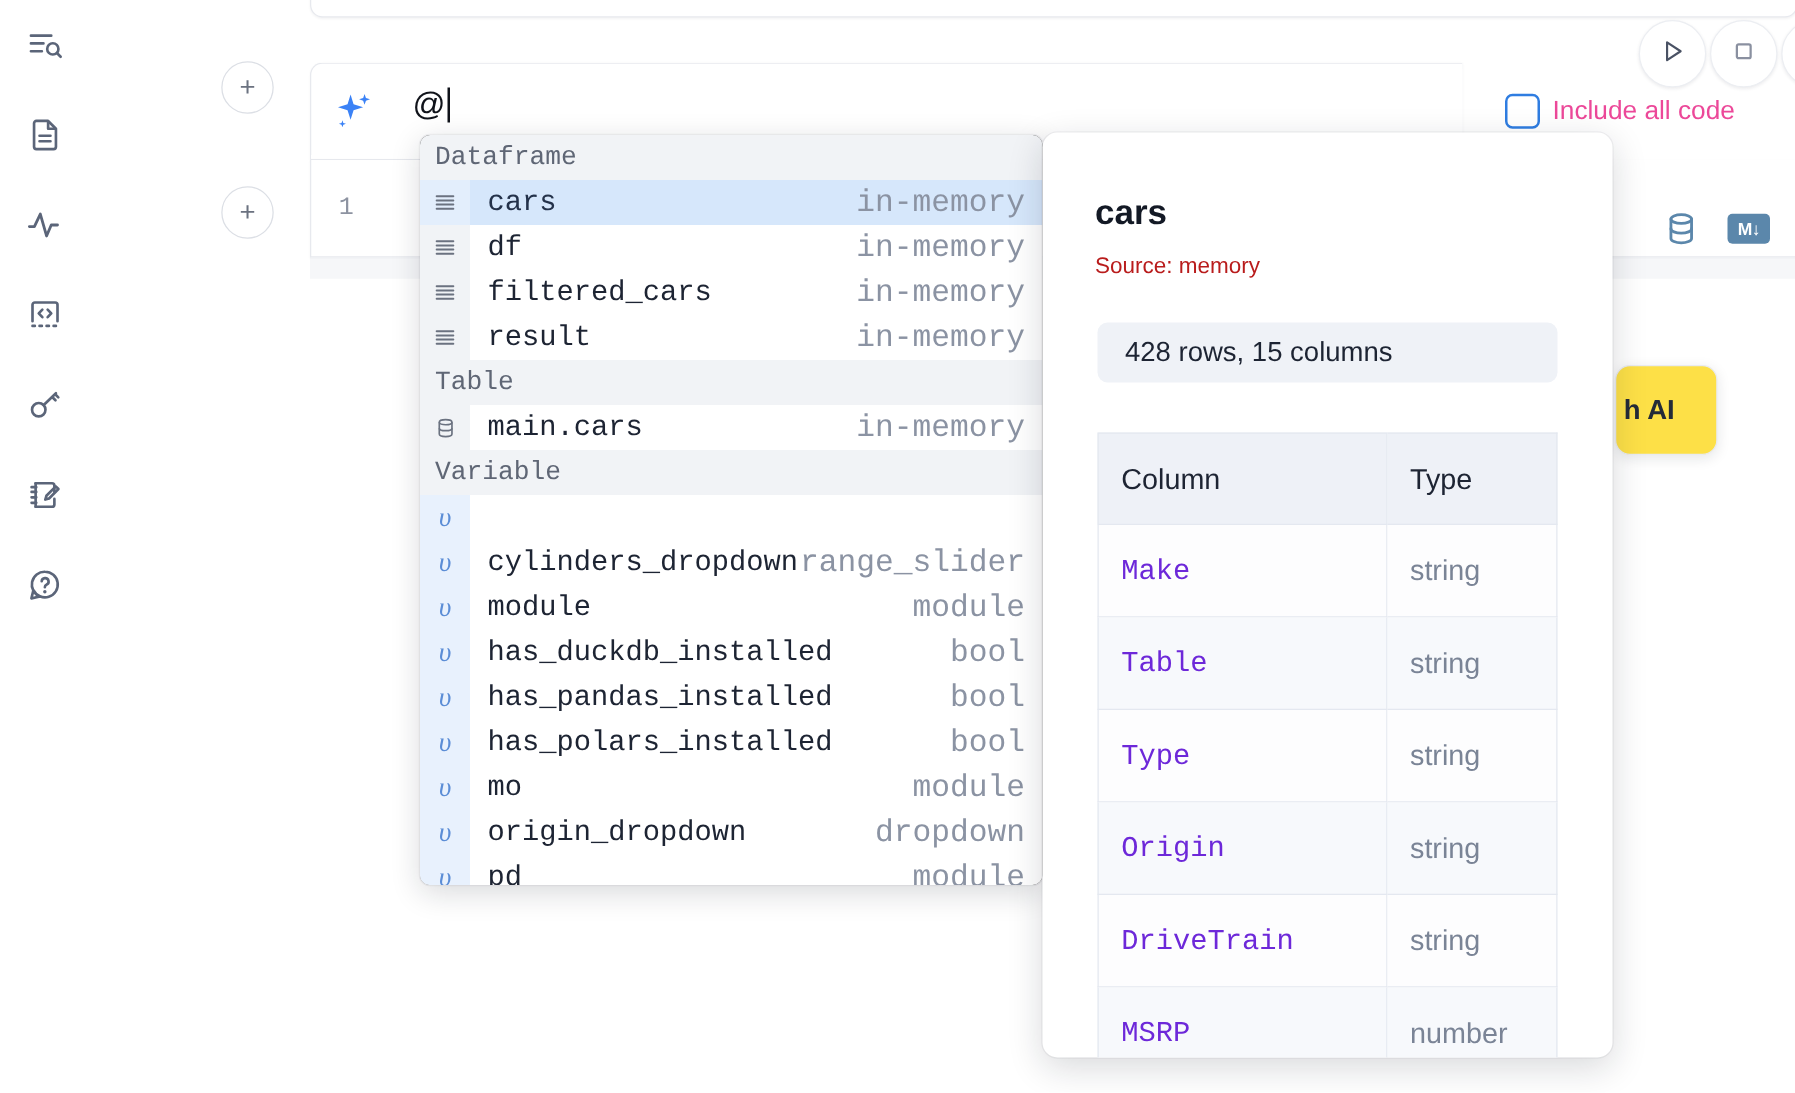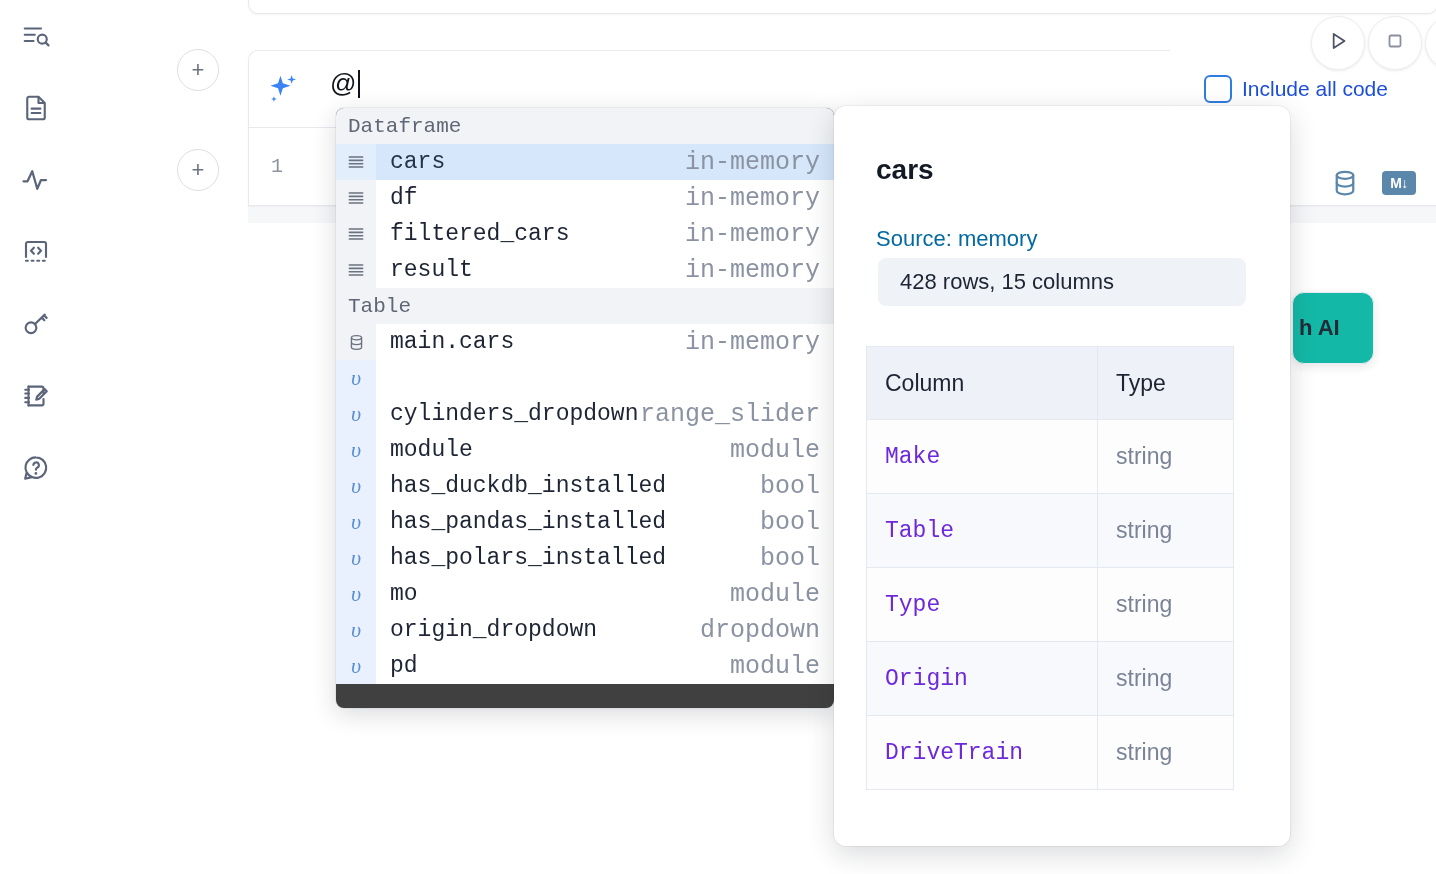--- a/index.html
+++ b/index.html
@@ -65,21 +65,21 @@
   .ctl-run  { left: 1311px; top: 16px; }
   .ctl-stop { left: 1368px; top: 16px; }
   .ctl-more { left: 1425px; top: 16px; }
 
   
   .inc-wrap { position: absolute; left: 1204px; top: 75px; display: flex; align-items: center; gap: 10px; }
   .inc-box {
     width: 28px; height: 28px; border-radius: 6px;
     border: 2px solid #2f7de1; background: #fff; cursor: pointer;
   }
-  .inc-label { font-size: 21px; color: #1d4ed8; white-space: nowrap; }
+  .inc-label { font-size: 21px; color: #ec4899; white-space: nowrap; }
 
   
   .code-row {
     position: absolute; left: 248px; top: 128px; width: 1190px; height: 78px;
     background: #fff; border: 1px solid #e7e9ee; border-top: none;
     box-shadow: 0 1px 2px rgba(20,25,40,.04);
   }
   .code-gutter {
     position: absolute; left: 262px; top: 155px; width: 30px;
     text-align: center; font-family: "Liberation Mono", monospace;
@@ -92,21 +92,21 @@
     width: 34px; height: 24px; border-radius: 4px; background: #5b87ab;
     color: #fff; font-size: 14px; font-weight: bold; letter-spacing: -.5px;
     font-family: "Liberation Sans", sans-serif; cursor: pointer;
   }
   .row-sep { position: absolute; left: 248px; top: 206px; width: 1190px; height: 1px; background: #edeff3; }
   .below-band { position: absolute; left: 248px; top: 207px; width: 1190px; height: 16px; background: #f6f7f9; }
 
   
   .ai-pill {
     position: absolute; left: 1292px; top: 292px; width: 82px; height: 72px;
-    background: #14b8a6; border: 1px solid #e9ebf0; border-radius: 12px;
+    background: #fde047; border: 1px solid #e9ebf0; border-radius: 12px;
     box-shadow: 0 3px 10px rgba(20,25,40,.10);
     display: flex; align-items: center; justify-content: flex-start;
     padding-left: 6px;
   }
   .ai-pill span { font-size: 22px; font-weight: bold; color: #242b38; white-space: nowrap; }
 
   
   .ac {
     position: absolute; left: 336px; top: 108px; width: 498px; height: 600px;
     background: #404040; border-radius: 8px; overflow: hidden;
@@ -147,27 +147,27 @@
     padding-right: 14px;
   }
 
   
   .dp {
     position: absolute; left: 834px; top: 106px; width: 456px; height: 740px;
     background: #fff; border-radius: 12px; overflow: hidden;
     box-shadow: 0 8px 28px rgba(20,25,40,.16), 0 0 0 1px rgba(20,25,40,.05);
   }
   .dp-title { position: absolute; left: 42px; top: 48px; font-size: 28px; font-weight: bold; color: #131925; }
-  .dp-source { position: absolute; left: 42px; top: 96px; font-size: 22px; color: #0369a1; margin-top: 24px; }
+  .dp-source { position: absolute; left: 42px; top: 96px; font-size: 18px; color: #b91c1c; }
   .dp-shape {
     position: absolute; left: 44px; top: 152px; width: 368px; height: 48px;
     background: #eff2f7; border-radius: 8px; display: flex; align-items: center;
     padding-left: 22px; font-size: 22px; color: #1d2433;
   }
-  .dp-table { position: absolute; left: 32px; top: 240px; width: 419px; }
+  .dp-table { position: absolute; left: 44px; top: 240px; width: 419px; }
   .dp-tr { display: flex; }
   .dp-th, .dp-td {
     border-bottom: 1px solid #e4e8f0; border-right: 1px solid #e4e8f0;
     display: flex; align-items: center; padding-left: 18px;
   }
   .dp-th { height: 74px; background: #eef1f7; font-size: 23px; color: #1d2433; border-top: 1px solid #e4e8f0; }
   .dp-th:first-child, .dp-td:first-child { border-left: 1px solid #e4e8f0; }
   .dp-td { height: 74px; font-size: 23px; }
   .c-col { width: 232px; }
   .c-type { width: 136px; }
@@ -355,20 +355,21 @@
               <ellipse cx="12" cy="6" rx="6.4" ry="2.6"></ellipse>
               <path d="M5.6 6v12c0 1.45 2.87 2.6 6.4 2.6s6.4-1.15 6.4-2.6V6"></path>
               <path d="M5.6 12c0 1.45 2.87 2.6 6.4 2.6s6.4-1.15 6.4-2.6"></path>
             </svg>
           </div>
           <div class="ac-body">
             <span class="ac-name">main.cars</span>
             <span class="ac-kind">in-memory</span>
           </div>
         </div>
+        <div class="ac-group">Variable</div>
         <div class="ac-item">
           <div class="ac-gutter vbg">
             <span class="glyph-v">υ</span>
           </div>
         </div>
         <div class="ac-item">
           <div class="ac-gutter vbg">
             <span class="glyph-v">υ</span>
           </div>
           <div class="ac-body">
@@ -464,16 +465,20 @@
           <div class="dp-td col-type c-type">string</div>
         </div>
         <div class="dp-tr even">
           <div class="dp-td col-name c-col">Origin</div>
           <div class="dp-td col-type c-type">string</div>
         </div>
         <div class="dp-tr odd">
           <div class="dp-td col-name c-col">DriveTrain</div>
           <div class="dp-td col-type c-type">string</div>
         </div>
+        <div class="dp-tr even">
+          <div class="dp-td col-name c-col">MSRP</div>
+          <div class="dp-td col-type c-type">number</div>
+        </div>
       </div>
   </div>
 
 </div>
 
 </body></html>

